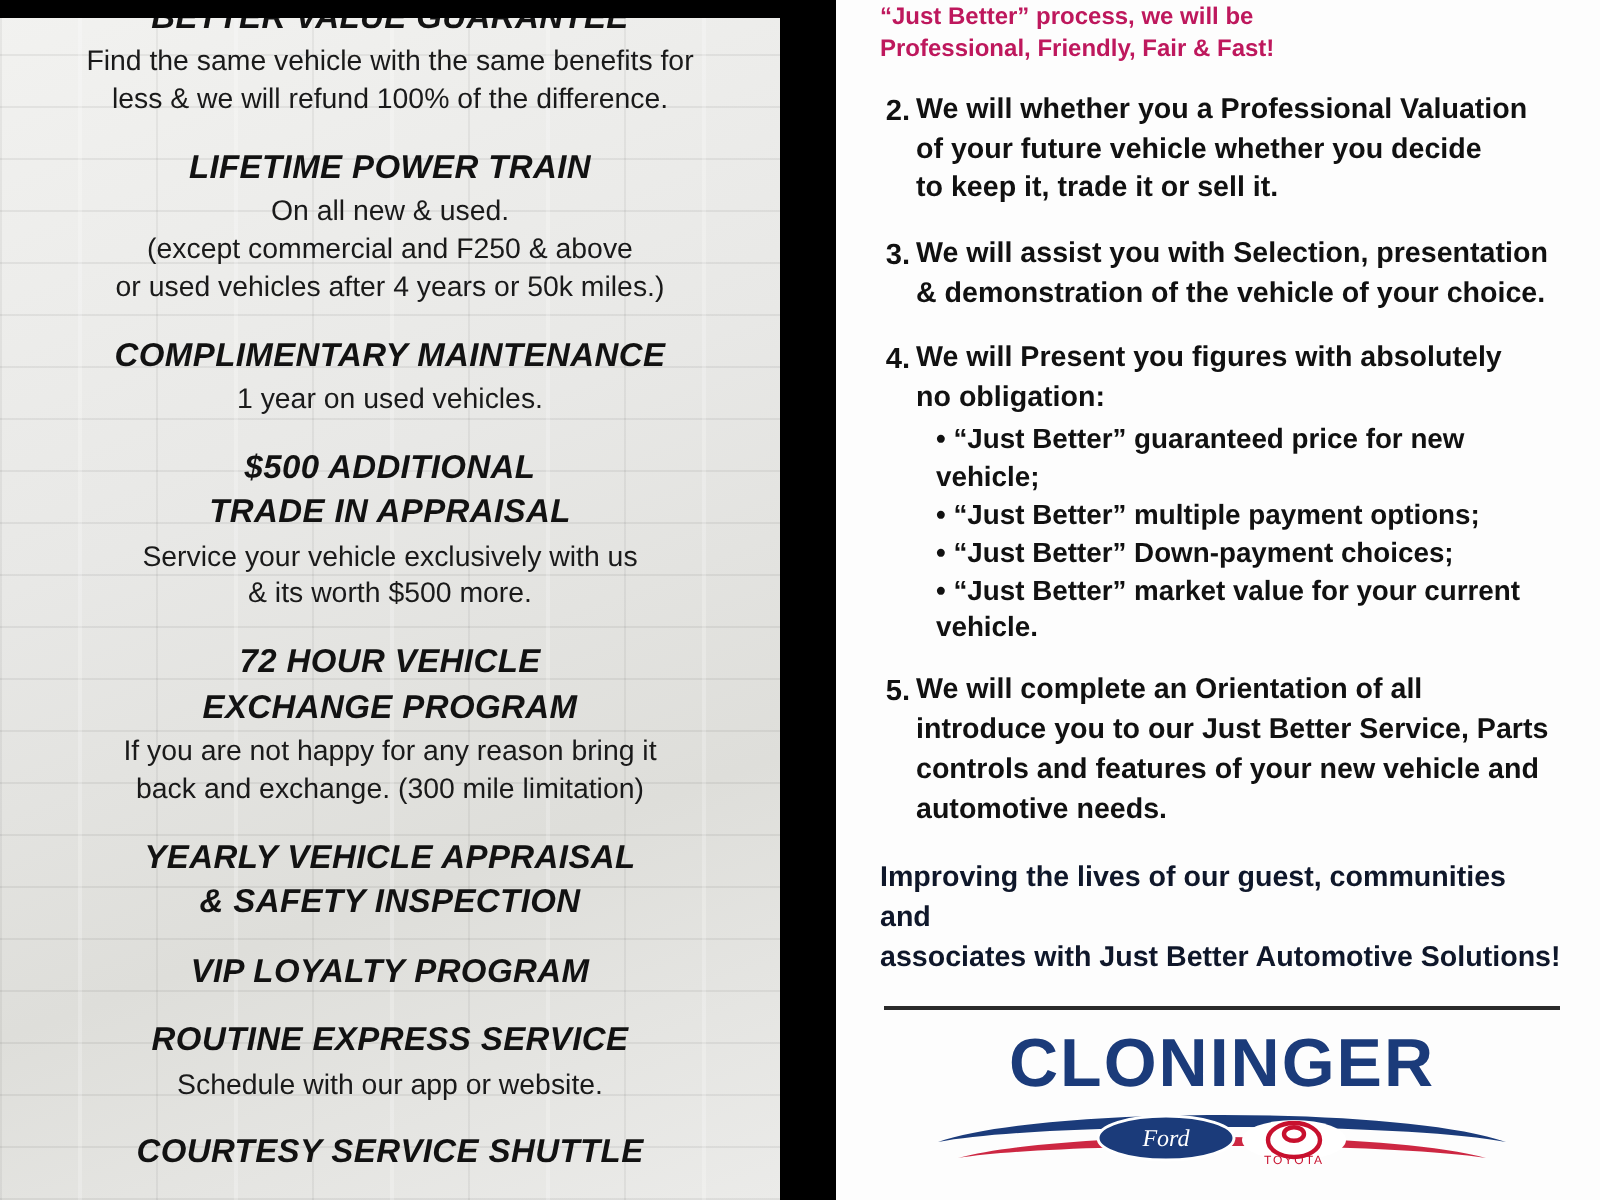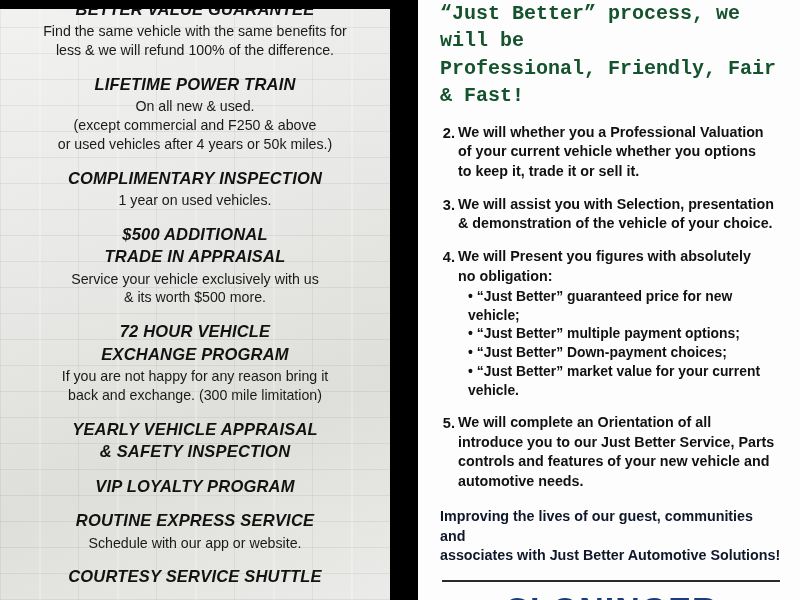--- a/index.html
+++ b/index.html
@@ -105,25 +105,24 @@
     width: 382px;
     height: 600px;
     background: #fdfdfd;
     overflow: hidden;
     color: #111;
   }
   .right-inner {
     padding: 0 18px 0 22px;
   }
   .intro-line {
-    font-size: 20px;
+    font-size: 12px;
     line-height: 1.37;
     font-weight: bold;
-    color: #14532d;
-    font-family: Liberation Mono, monospace;
+    color: #be185d;
   }
   .step {
     display: flex;
     margin-top: 13px;
   }
   .step-num {
     font-weight: bold;
     font-size: 14.6px;
     line-height: 1.38;
     width: 15px;
@@ -193,21 +192,21 @@
           <div class="benefit-line">Find the same vehicle with the same benefits for</div>
           <div class="benefit-line">less &amp; we will refund 100% of the difference.</div>
         </div>
         <div class="benefit">
           <div class="benefit-title">LIFETIME POWER TRAIN</div>
           <div class="benefit-line">On all new &amp; used.</div>
           <div class="benefit-line">(except commercial and F250 &amp; above</div>
           <div class="benefit-line">or used vehicles after 4 years or 50k miles.)</div>
         </div>
         <div class="benefit">
-          <div class="benefit-title">COMPLIMENTARY INSPECTION</div>
+          <div class="benefit-title">COMPLIMENTARY MAINTENANCE</div>
           <div class="benefit-line">1 year on used vehicles.</div>
         </div>
         <div class="benefit">
           <div class="benefit-title">$500 ADDITIONAL</div>
           <div class="benefit-title">TRADE IN APPRAISAL</div>
           <div class="benefit-line">Service your vehicle exclusively with us</div>
           <div class="benefit-line">&amp; its worth $500 more.</div>
         </div>
         <div class="benefit">
           <div class="benefit-title">72 HOUR VEHICLE</div>
@@ -238,21 +237,21 @@
     <div class="right-inner">
       <div id="intro-block">
           <div class="intro-line">“Just Better” process, we will be</div>
           <div class="intro-line">Professional, Friendly, Fair &amp; Fast!</div>
         </div>
       <div id="steps-block">
           <div class="step">
             <div class="step-num">2.</div>
             <div class="step-body">
               <div class="step-line">We will whether you a Professional Valuation</div>
-              <div class="step-line">of your current vehicle whether you options</div>
+              <div class="step-line">of your future vehicle whether you decide</div>
               <div class="step-line">to keep it, trade it or sell it.</div>
             </div>
           </div>
           <div class="step">
             <div class="step-num">3.</div>
             <div class="step-body">
               <div class="step-line">We will assist you with Selection, presentation</div>
               <div class="step-line">&amp; demonstration of the vehicle of your choice.</div>
             </div>
           </div>

